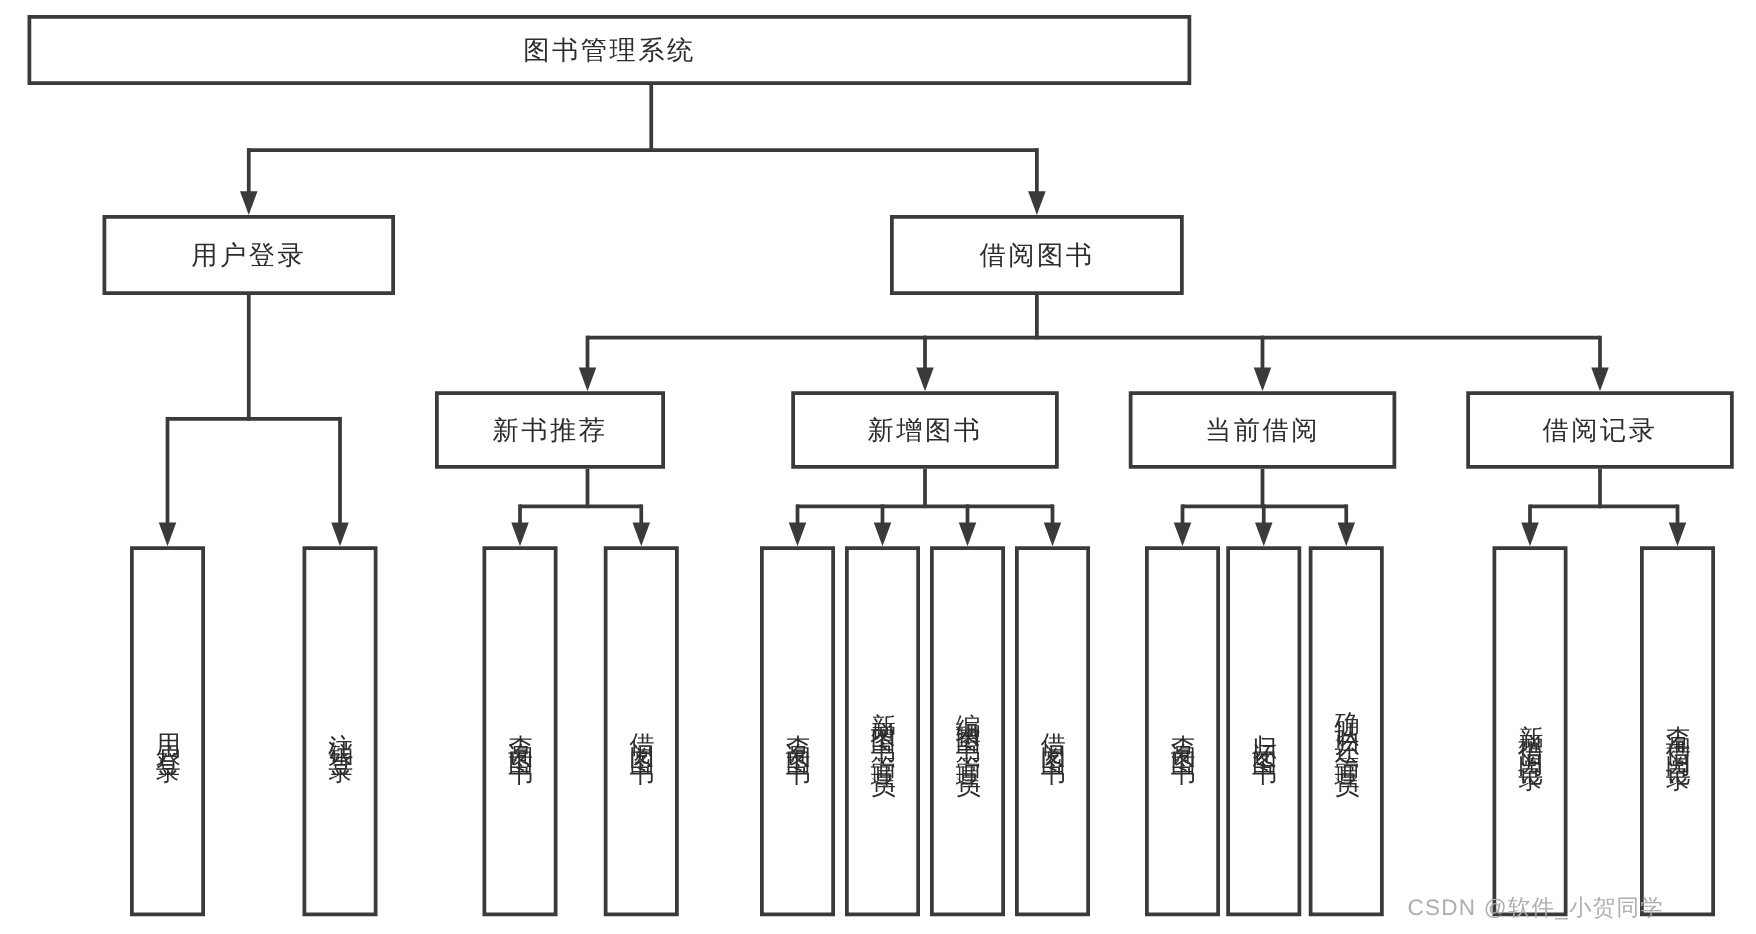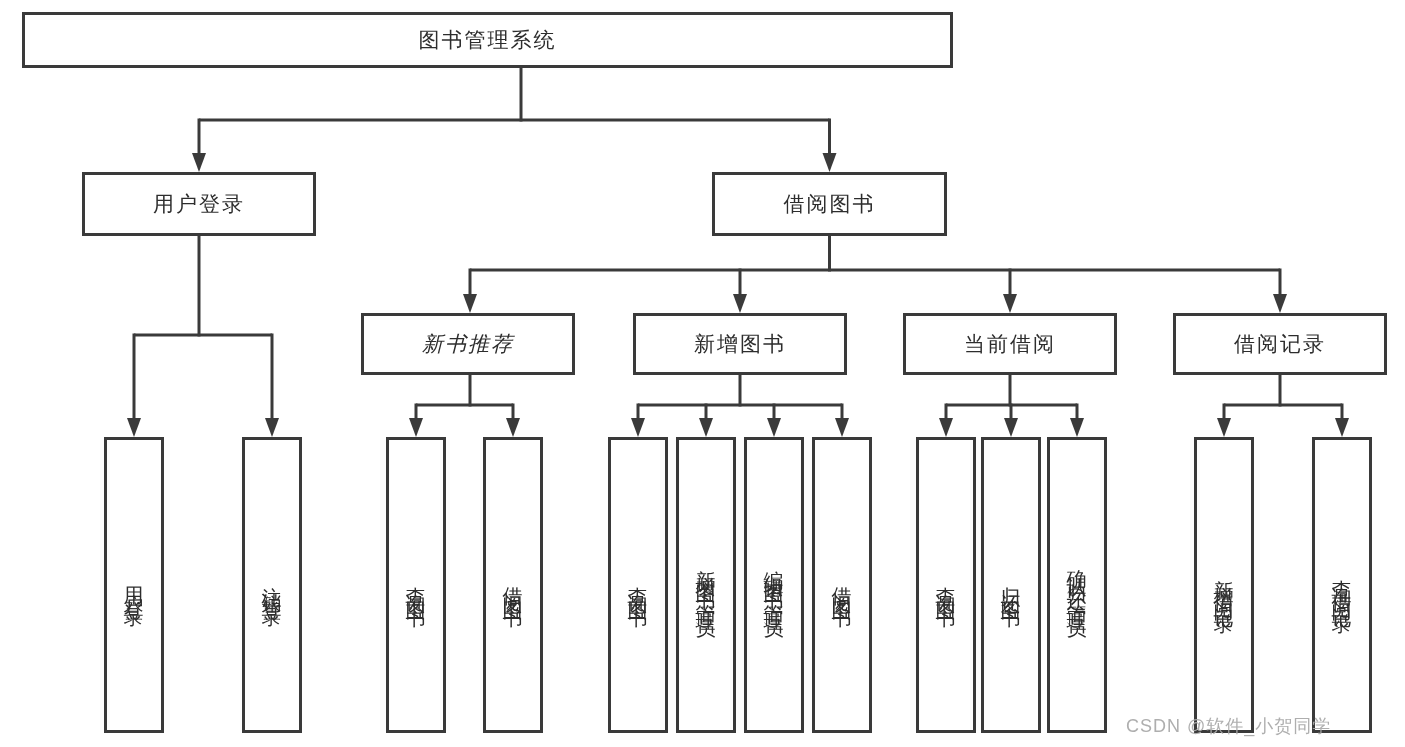--- a/index.html
+++ b/index.html
@@ -140,21 +140,21 @@
       <polygon points="1217,418 1231,418 1224,437"></polygon>
       <polygon points="1335,418 1349,418 1342,437"></polygon>
     </g>
   </svg>
 
   <div class="node h-box" style="left:22px; top:12px; width:931px; height:56px;">图书管理系统</div>
 
   <div class="node h-box" style="left:82px; top:172px; width:234px; height:64px;">用户登录</div>
   <div class="node h-box" style="left:712px; top:172px; width:235px; height:64px;">借阅图书</div>
 
-  <div class="node h-box" style="left:361px; top:313px; width:214px; height:62px;font-style:italic;">新书推荐</div>
+  <div class="node h-box" style="left:348px; top:313px; width:184px; height:62px;">新书推荐</div>
   <div class="node h-box" style="left:633px; top:313px; width:214px; height:62px;">新增图书</div>
   <div class="node h-box" style="left:1173px; top:313px; width:214px; height:62px;">借阅记录</div>
   <div class="node h-box" style="left:903px; top:313px; width:214px; height:62px;">当前借阅</div>
 
   <div class="node v-box" style="left:104px;">
     <span class="v-text">用户登录</span>
   </div>
   <div class="node v-box" style="left:242px;">
     <span class="v-text">注销登录</span>
   </div>

